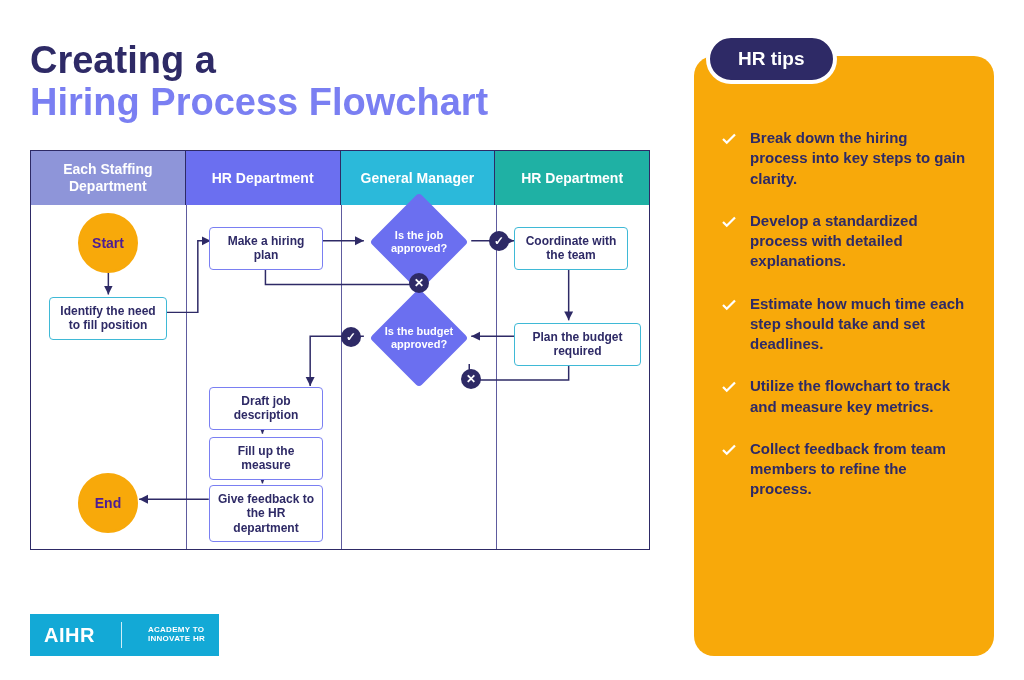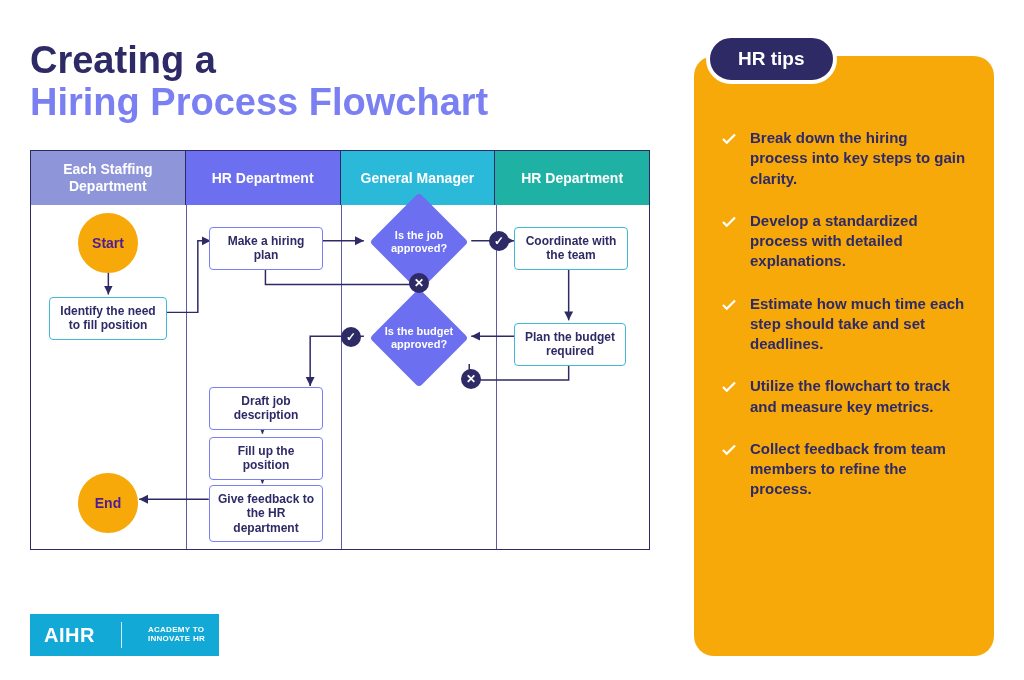--- a/index.html
+++ b/index.html
@@ -190,21 +190,21 @@
         <span>End</span>
       </div>
 
     <div class="process purple" style="left:178px; top:22px; width:114px">
         <span>Make a hiring plan</span>
       </div>
     <div class="process purple" style="left:178px; top:182px; width:114px">
         <span>Draft job description</span>
       </div>
     <div class="process purple" style="left:178px; top:232px; width:114px">
-        <span>Fill up the position</span>
+        <span>Fill up the measure</span>
       </div>
     <div class="process purple" style="left:178px; top:280px; width:114px">
         <span>Give feedback to the HR department</span>
       </div>
 
     <div class="decision-wrap" style="left:332px; top:8px">
       <div class="diamond"></div>
       <div class="diamond-inner">
           <span>Is the job approved?</span>
         </div>
@@ -212,21 +212,21 @@
     <div class="decision-wrap" style="left:332px; top:104px">
       <div class="diamond"></div>
       <div class="diamond-inner">
           <span>Is the budget approved?</span>
         </div>
     </div>
 
     <div class="process" style="left:483px; top:22px; width:114px">
         <span>Coordinate with the team</span>
       </div>
-    <div class="process" style="left:483px; top:118px; width:112px">
+    <div class="process" style="left:483px; top:118px; width:127px">
         <span>Plan the budget required</span>
       </div>
 
     <div class="badge-round" style="left:458px; top:26px">✓</div>
     <div class="badge-round" style="left:378px; top:68px">✕</div>
     <div class="badge-round" style="left:310px; top:122px">✓</div>
     <div class="badge-round" style="left:430px; top:164px">✕</div>
   </div>
 </div>
 

